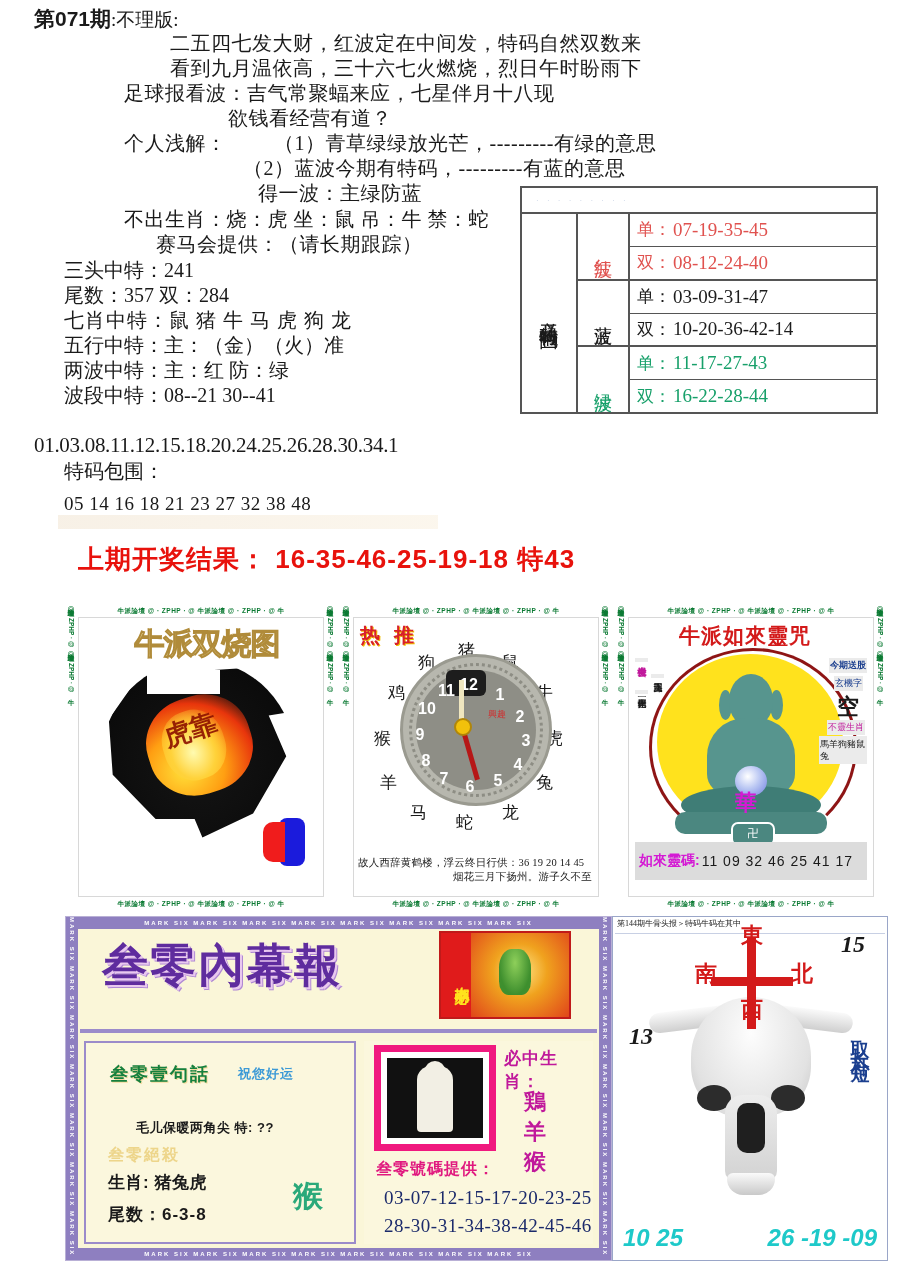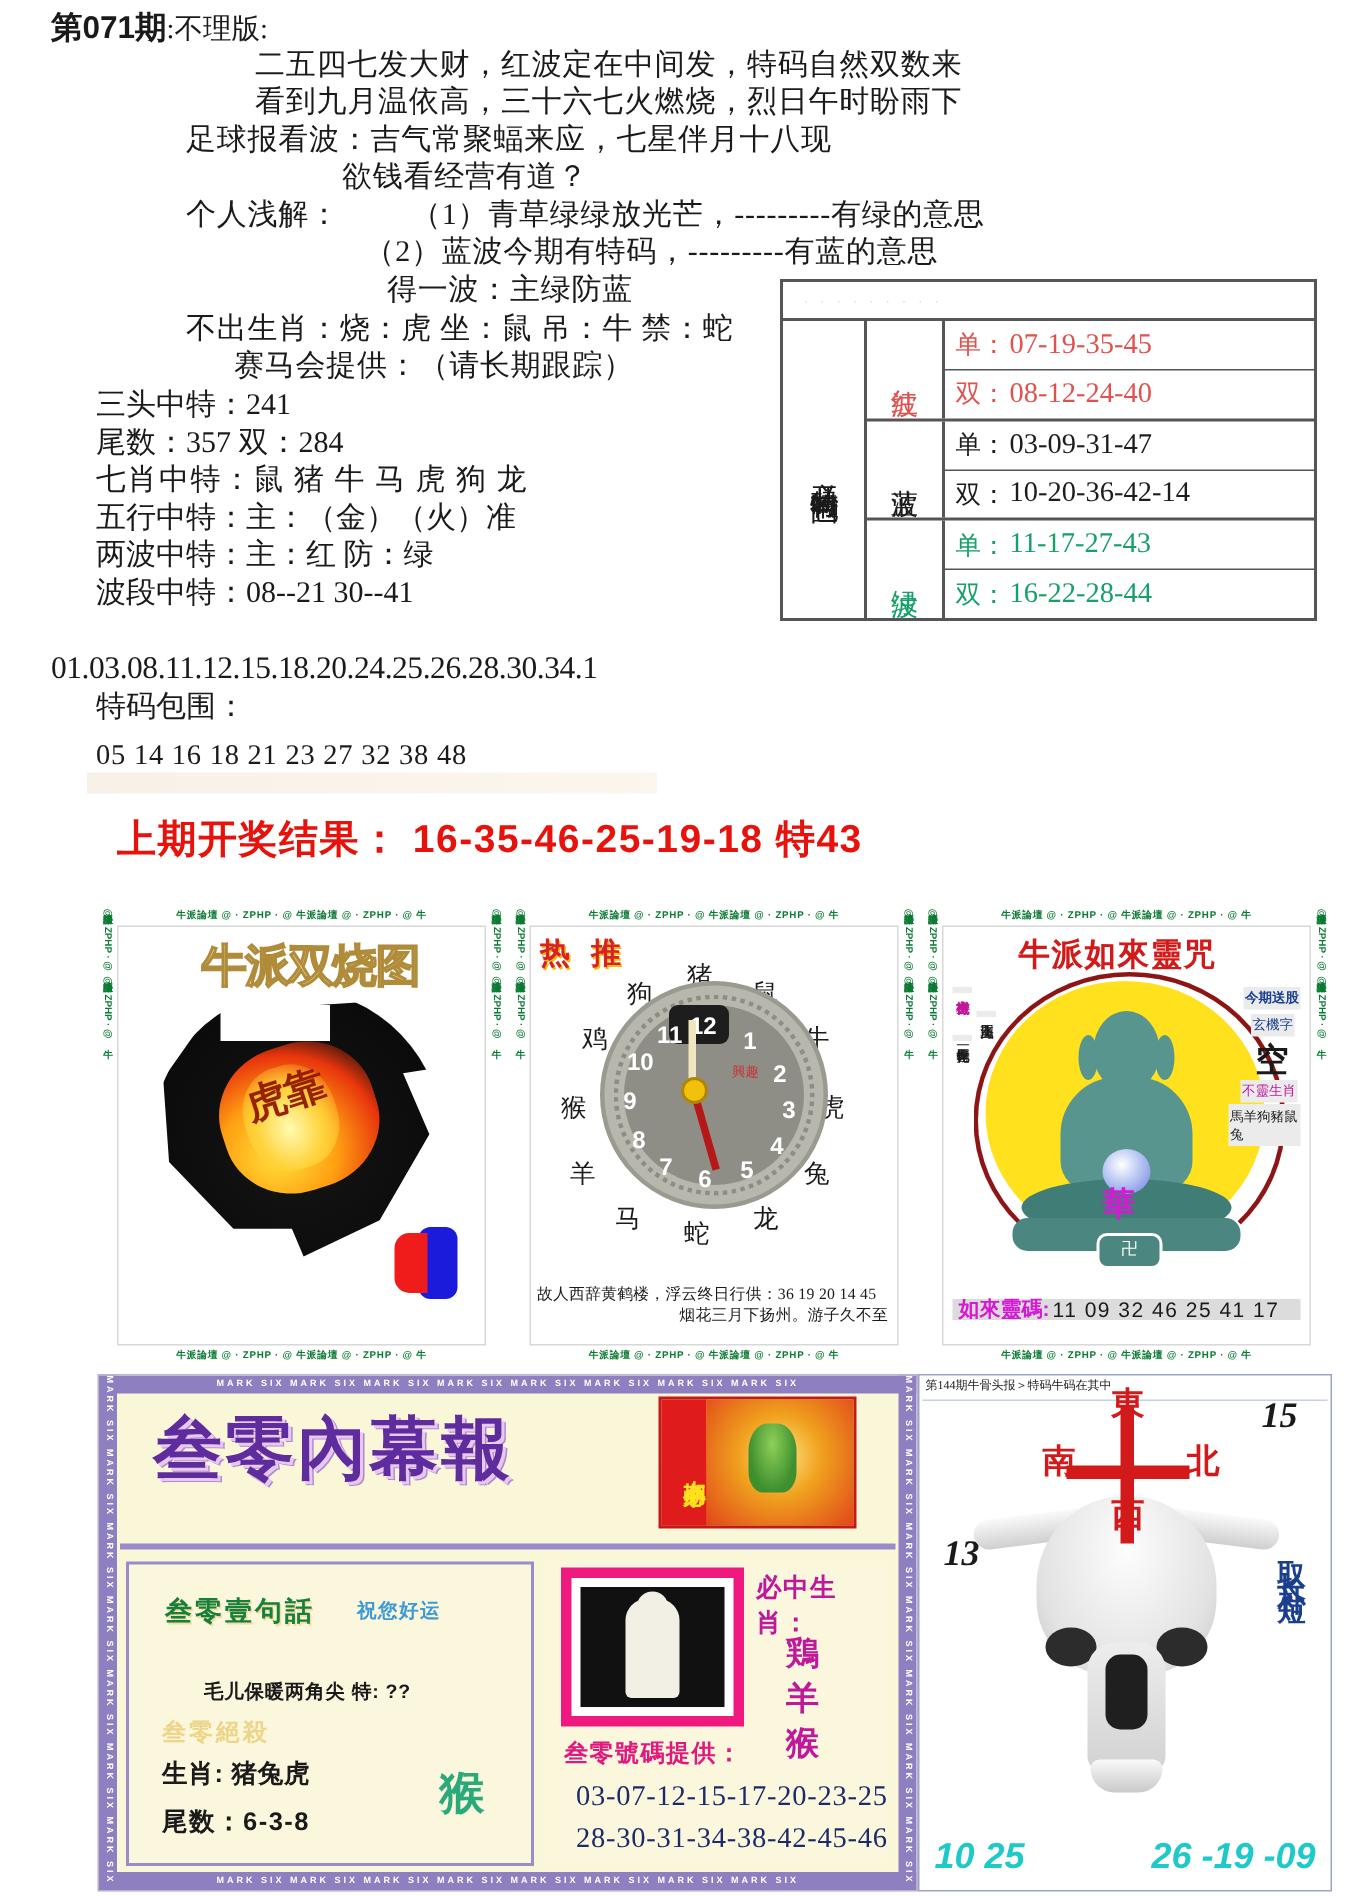--- a/index.html
+++ b/index.html
@@ -146,21 +146,21 @@
   .bd-ear-l{left:90px;top:72px;width:13px;height:30px;border-radius:50%;}
   .bd-ear-r{left:141px;top:72px;width:13px;height:30px;border-radius:50%;}
   .bd-orb{position:absolute;left:106px;top:148px;width:32px;height:30px;border-radius:50%;
      background:radial-gradient(circle at 40% 35%,#fff 0%,#b9c6f3 45%,#6f7fe0 100%);}
   .bd-char{position:absolute;left:106px;top:170px;font-size:22px;color:#d41ad4;font-weight:bold;
      font-family:"Liberation Sans",sans-serif;}
   .bd-badge{position:absolute;left:102px;top:204px;width:40px;height:20px;border:2px solid #fff;
      border-radius:7px;background:#4b8780;color:#fff;font-size:11px;text-align:center;line-height:18px;}
   .side-note{position:absolute;font-size:9px;line-height:11px;writing-mode:vertical-rl;
      background:#ebebeb;padding:2px 1px;}
-  .p3-bar{position:absolute;left:6px;bottom:16px;right:6px;height:14px;background:#dcdcdc;
+  .p3-bar{position:absolute;left:6px;bottom:16px;right:6px;height:38px;background:#dcdcdc;
      display:flex;align-items:center;padding-left:4px;box-sizing:border-box;}
   .p3-bar .k{color:#d41ad4;font-weight:bold;font-size:14px;font-family:"Liberation Sans",sans-serif;}
   .p3-bar .v{font-size:14px;margin-left:2px;letter-spacing:1px;font-family:"Liberation Sans",sans-serif;}
 
   
   #p4{left:65px;top:312px;width:547px;height:345px;background:#faf6d8;border:1px solid #b9b0d6;}
   .mk-bar{position:absolute;font-size:6px;font-weight:bold;color:#fff;background:#8e7fc0;
      font-family:"Liberation Sans",sans-serif;white-space:nowrap;overflow:hidden;letter-spacing:2px;}
   .mk-top{left:0;top:0;width:100%;height:12px;line-height:12px;text-align:center;}
   .mk-bot{left:0;bottom:0;width:100%;height:12px;line-height:12px;text-align:center;}

